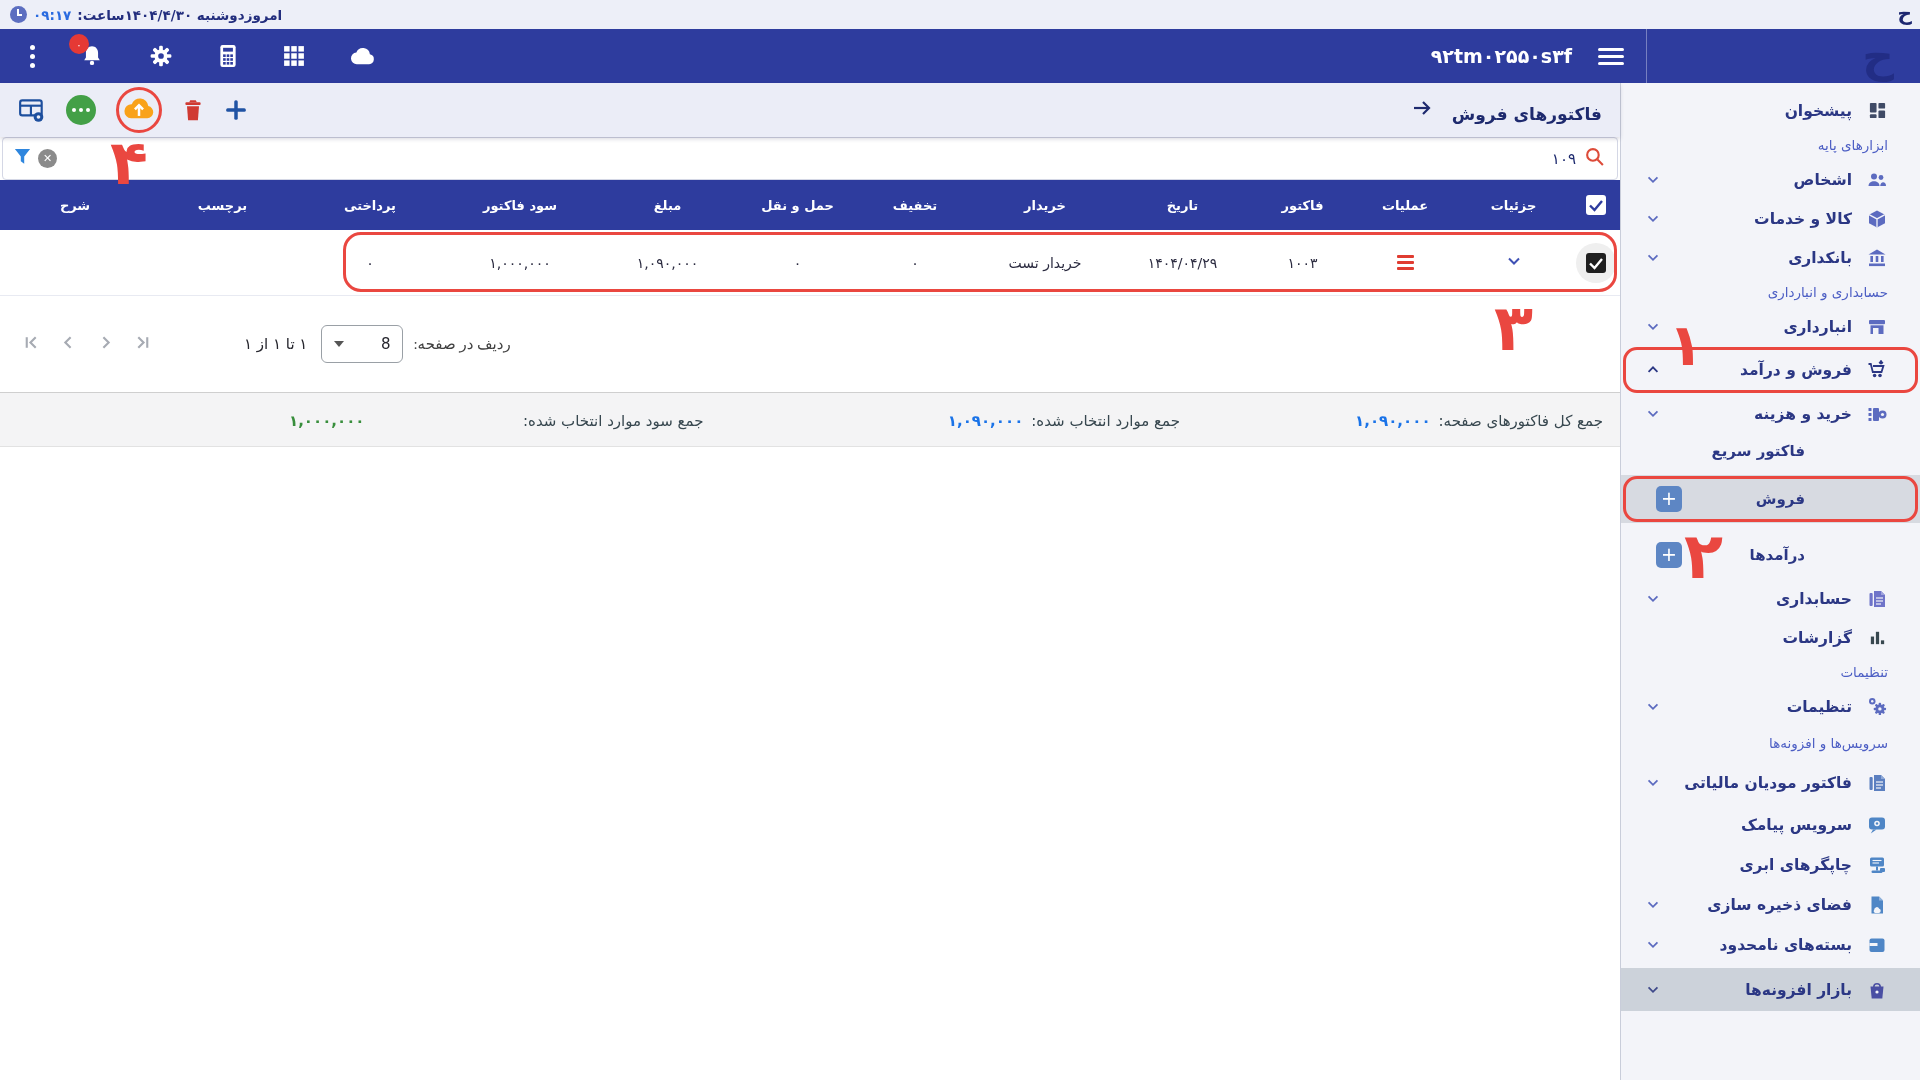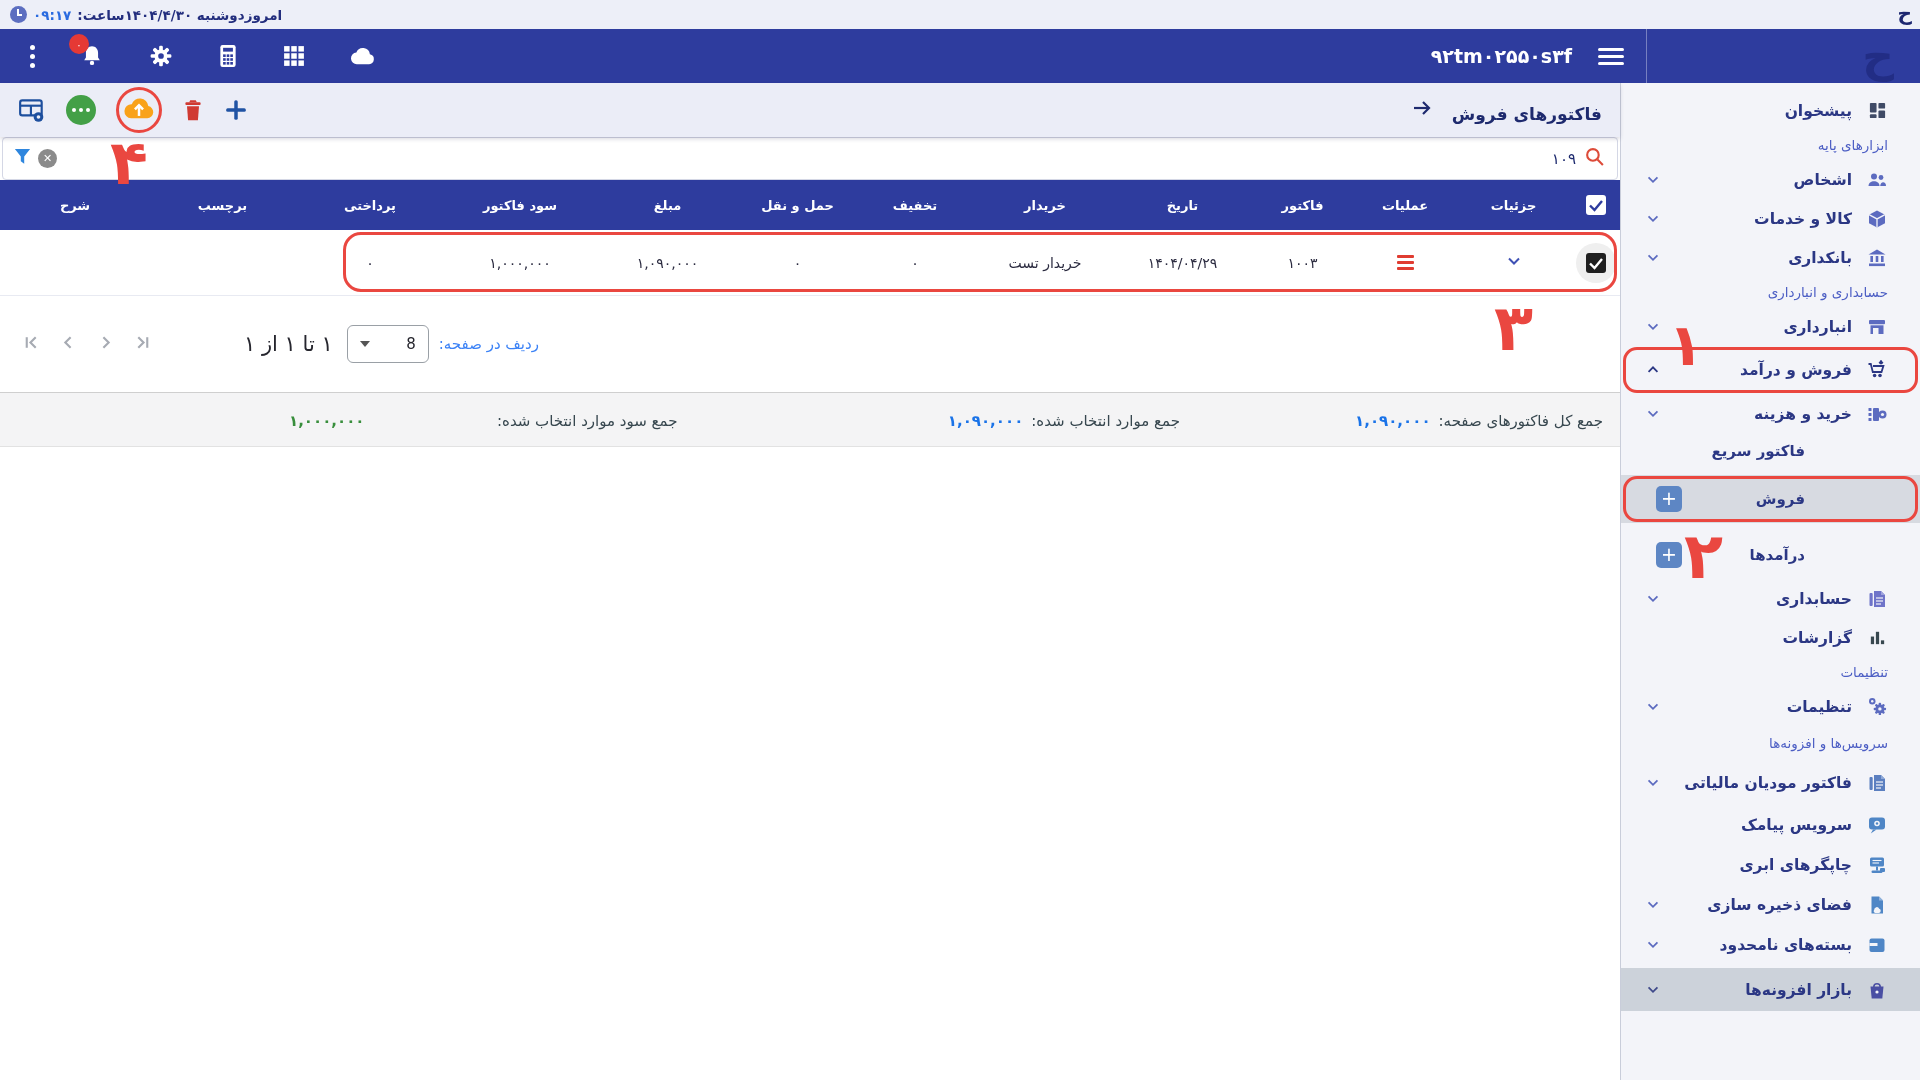--- a/index.html
+++ b/index.html
@@ -75,37 +75,37 @@
   .cb { width:20px; height:20px; border-radius:3px; cursor:pointer; position:relative; }
   .cb-head { background:#fff; }
   .cb-row { background:#1f1f1f; }
   .halo { width:40px; height:40px; border-radius:50%; background:#efefef; display:flex; align-items:center; justify-content:center; }
   .link { color:#2d6fd2; cursor:pointer; }
   .ops { display:flex; flex-direction:column; gap:3px; cursor:pointer; }
   .ops i { width:17px; height:3px; background:#e03c31; border-radius:1px; }
 
   
   .pagination { height:96px; display:flex; align-items:center; justify-content:flex-end; padding-left:22px; }
-  .pp-label { font-size:15px; color:#3b82f6; }
+  .pp-label { font-size:15px; color:#404040;font-family:Liberation Serif, serif; }
   .pp-box { width:82px; height:38px; border:1px solid #9aa0a6; border-radius:6px; margin:0 10px 0 14px;
     display:flex; align-items:center; justify-content:space-between; padding:0 12px; cursor:pointer; }
   .pp-val { font-size:15px; color:#26262e; }
   .caret { width:0; height:0; border-left:5px solid transparent; border-right:5px solid transparent; border-top:6px solid #555; }
-  .range { font-size:21px; color:#26262e; margin-left:92px; }
+  .range { font-size:15px; color:#26262e; margin-left:92px; }
   .navicons { display:flex; align-items:center; gap:18px; direction:ltr; }
   .navicons svg { cursor:pointer; }
 
   
   .footer { height:55px; background:#f4f4f5; border-top:1px solid #cfcfcf; border-bottom:1px solid #e2e2e2; position:relative; }
   .fgroup { position:absolute; top:0; height:55px; display:flex; align-items:center; gap:8px; }
   .flabel { font-size:15px; color:#37474f; }
   .fval  { font-size:15px; font-weight:bold; }
   .blue { color:#1a73e8; } .greenv { color:#388e3c; }
   .fg-right { right:17px; } .fg-mid { right:440px; }
-  .f-left-label { position:absolute; left:497px; top:0; height:55px; display:flex; align-items:center; }
+  .f-left-label { position:absolute; left:523px; top:0; height:55px; display:flex; align-items:center; }
   .f-left-value { position:absolute; left:289px; top:0; height:55px; display:flex; align-items:center; }
 
   
   .s-item, .s-sub, .s-section { display:flex; align-items:center; }
   .s-item { height:39px; padding:0 30px 0 22px; cursor:pointer; }
   .s-item .ico { width:26px; display:flex; justify-content:center; }
   .s-item .lbl { flex:1; text-align:right; margin-right:12px; font-size:15.5px; font-weight:bold; color:#2b3784; }
   .s-item .chev { width:20px; display:flex; justify-content:center; }
   .s-section { height:30px; padding:0 32px; font-size:13.5px; color:#4c5ec4; justify-content:flex-start; }
   .s-sub { height:48px; padding:0 115px 0 35px; cursor:pointer; position:relative; }

